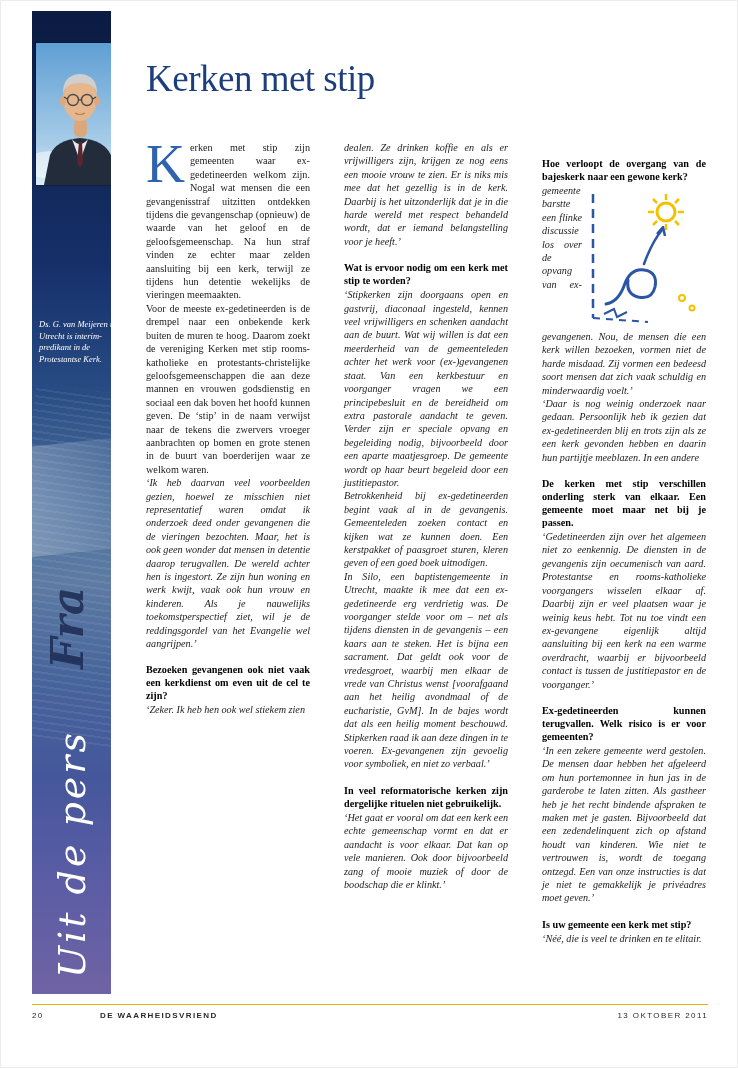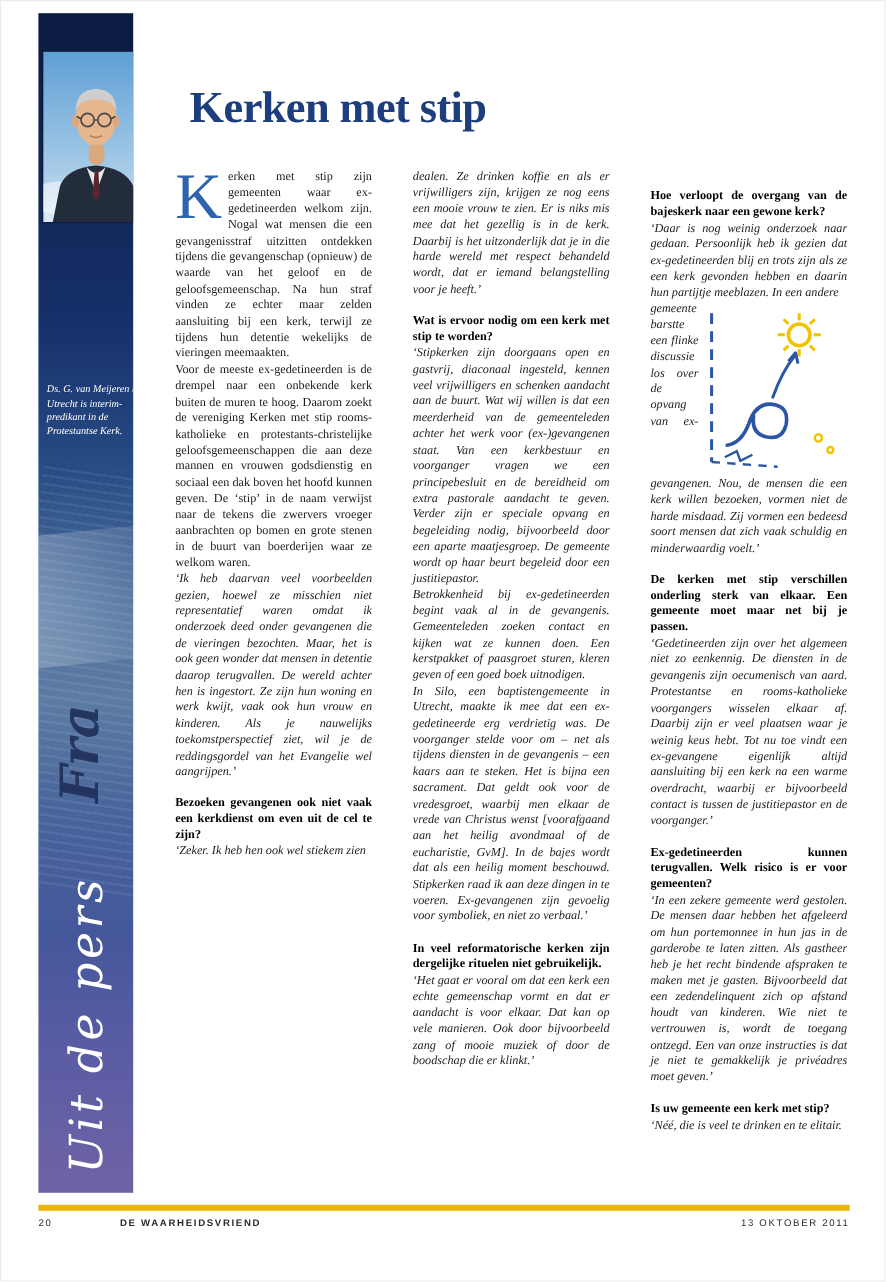--- a/index.html
+++ b/index.html
@@ -43,22 +43,22 @@
   .vertical-title{
     position:absolute; bottom:16px; left:50%;
     transform:translateX(-50%) rotate(180deg);
     writing-mode:vertical-rl;
     font-family:"DejaVu Serif", serif; font-style:italic;
     font-size:38px; letter-spacing:3px; color:#ffffff; white-space:nowrap;
   }
 
   
   .title{
-    position:absolute; left:145px; top:58px; margin:12px;
-    font-size:37px; line-height:40px; font-weight:bold;
+    position:absolute; left:145px; top:58px; margin:0;
+    font-size:37px; line-height:40px; font-weight:normal;
     color:#1c3e7c; letter-spacing:-0.5px;text-align:center;
   }
   .columns{
     position:absolute; left:145px; top:140px; width:560px; height:862px;
     display:flex; gap:34px; overflow:hidden;
   }
   .col{width:164px; flex:0 0 164px;}
   .para,.ans{
     margin:0; font-size:10.2px; line-height:13.4px; color:#1b1b1b;
     text-align:justify;
@@ -74,21 +74,21 @@
     float:left; font-size:54px; line-height:45px; padding:1px 5px 0 0;
     color:#3063ae; font-family:"Liberation Serif", serif;
   }
   .illustration{
     float:right; width:118px; height:140px; margin:2px 0 4px 6px;
   }
 
   
   .footer{
     position:absolute; left:31px; top:1003px; width:676px;
-    border-top:5px solid #eab308; padding-top:6px;
+    border-top:1px solid #eab308; padding-top:6px;
     display:flex; align-items:flex-start;
     font-family:"Liberation Sans", sans-serif; font-size:8px;
     letter-spacing:1.4px; color:#2a2a2a;
   }
   .pagenum{width:68px;}
   .mag{font-weight:bold;}
   .spacer{flex:1;}
 </style>
 </head>
 <body>
@@ -156,21 +156,20 @@
         <h3 class="q">Wat is ervoor nodig om een kerk met stip te worden?</h3>
         <p class="ans">‘Stipkerken zijn doorgaans open en gastvrij, diaconaal ingesteld, kennen veel vrijwilligers en schenken aandacht aan de buurt. Wat wij willen is dat een meerderheid van de gemeenteleden achter het werk voor (ex-)gevangenen staat. Van een kerkbestuur en voorganger vragen we een principebesluit en de bereidheid om extra pastorale aandacht te geven. Verder zijn er speciale opvang en begeleiding nodig, bijvoorbeeld door een aparte maatjesgroep. De gemeente wordt op haar beurt begeleid door een justitiepastor.</p>
         <p class="ans">Betrokkenheid bij ex-gedetineerden begint vaak al in de gevangenis. Gemeenteleden zoeken contact en kijken wat ze kunnen doen. Een kerstpakket of paasgroet sturen, kleren geven of een goed boek uitnodigen.</p>
         <p class="ans">In Silo, een baptistengemeente in Utrecht, maakte ik mee dat een ex-gedetineerde erg verdrietig was. De voorganger stelde voor om – net als tijdens diensten in de gevangenis – een kaars aan te steken. Het is bijna een sacrament. Dat geldt ook voor de vredesgroet, waarbij men elkaar de vrede van Christus wenst [voorafgaand aan het heilig avondmaal of de eucharistie, GvM]. In de bajes wordt dat als een heilig moment beschouwd. Stipkerken raad ik aan deze dingen in te voeren. Ex-gevangenen zijn gevoelig voor symboliek, en niet zo verbaal.’</p>
         <h3 class="q">In veel reformatorische kerken zijn dergelijke rituelen niet gebruikelijk.</h3>
         <p class="ans">‘Het gaat er vooral om dat een kerk een echte gemeenschap vormt en dat er aandacht is voor elkaar. Dat kan op vele manieren. Ook door bijvoorbeeld zang of mooie muziek of door de boodschap die er klinkt.’</p>
       </div>
 
       <div class="col">
         <h3 class="q q-first">Hoe verloopt de overgang van de bajeskerk naar een gewone kerk?</h3>
-        <p class="ans">‘Daar is nog weinig onderzoek naar gedaan. Persoonlijk heb ik gezien dat ex-gedetineerden blij en trots zijn als ze een kerk gevonden hebben en daarin hun partijtje meeblazen. In een andere</p>
         <p class="ans">
           <span class="illustration">
             <svg viewBox="0 0 118 140" width="118" height="140">
               <line x1="5" y1="8" x2="5" y2="132" stroke="#2b56a5" stroke-width="2.5" stroke-dasharray="9 6"></line>
               <line x1="5" y1="132" x2="60" y2="136" stroke="#2b56a5" stroke-width="2" stroke-dasharray="7 6"></line>
               <circle cx="78" cy="26" r="9" fill="none" stroke="#f2c200" stroke-width="3"></circle>
               <g stroke="#f2c200" stroke-width="2.5">
                 <line x1="78" y1="8" x2="78" y2="14"></line>
                 <line x1="78" y1="38" x2="78" y2="44"></line>
                 <line x1="60" y1="26" x2="66" y2="26"></line>
@@ -183,20 +182,21 @@
               <path d="M18,118 Q30,116 36,100 Q42,82 56,84 Q70,86 67,101 Q64,114 50,111 Q38,108 40,94" fill="none" stroke="#2b56a5" stroke-width="3" stroke-linecap="round"></path>
               <path d="M56,78 Q64,56 74,44" fill="none" stroke="#2b56a5" stroke-width="2.5" stroke-linecap="round"></path>
               <path d="M69,48 L75,41 L77,50" fill="none" stroke="#2b56a5" stroke-width="2.5" stroke-linejoin="round"></path>
               <circle cx="94" cy="112" r="3" fill="none" stroke="#f2c200" stroke-width="2"></circle>
               <circle cx="104" cy="122" r="2.5" fill="none" stroke="#f2c200" stroke-width="2"></circle>
               <path d="M16,128 l10,-5 l3,8 l10,-5" fill="none" stroke="#2b56a5" stroke-width="2"></path>
             </svg>
           </span>
           <span>gemeente barstte een flinke discussie los over de opvang van ex-gevangenen. Nou, de mensen die een kerk willen bezoeken, vormen niet de harde misdaad. Zij vormen een bedeesd soort mensen dat zich vaak schuldig en minderwaardig voelt.’</span>
         </p>
+        <p class="ans">‘Daar is nog weinig onderzoek naar gedaan. Persoonlijk heb ik gezien dat ex-gedetineerden blij en trots zijn als ze een kerk gevonden hebben en daarin hun partijtje meeblazen. In een andere</p>
         <h3 class="q">De kerken met stip verschillen onderling sterk van elkaar. Een gemeente moet maar net bij je passen.</h3>
         <p class="ans">‘Gedetineerden zijn over het algemeen niet zo eenkennig. De diensten in de gevangenis zijn oecumenisch van aard. Protestantse en rooms-katholieke voorgangers wisselen elkaar af. Daarbij zijn er veel plaatsen waar je weinig keus hebt. Tot nu toe vindt een ex-gevangene eigenlijk altijd aansluiting bij een kerk na een warme overdracht, waarbij er bijvoorbeeld contact is tussen de justitiepastor en de voorganger.’</p>
         <h3 class="q">Ex-gedetineerden kunnen terugvallen. Welk risico is er voor gemeenten?</h3>
         <p class="ans">‘In een zekere gemeente werd gestolen. De mensen daar hebben het afgeleerd om hun portemonnee in hun jas in de garderobe te laten zitten. Als gastheer heb je het recht bindende afspraken te maken met je gasten. Bijvoorbeeld dat een zedendelinquent zich op afstand houdt van kinderen. Wie niet te vertrouwen is, wordt de toegang ontzegd. Een van onze instructies is dat je niet te gemakkelijk je privéadres moet geven.’</p>
         <h3 class="q">Is uw gemeente een kerk met stip?</h3>
         <p class="ans">‘Néé, die is veel te drinken en te elitair.</p>
       </div>
 
     </div>
   </main>

